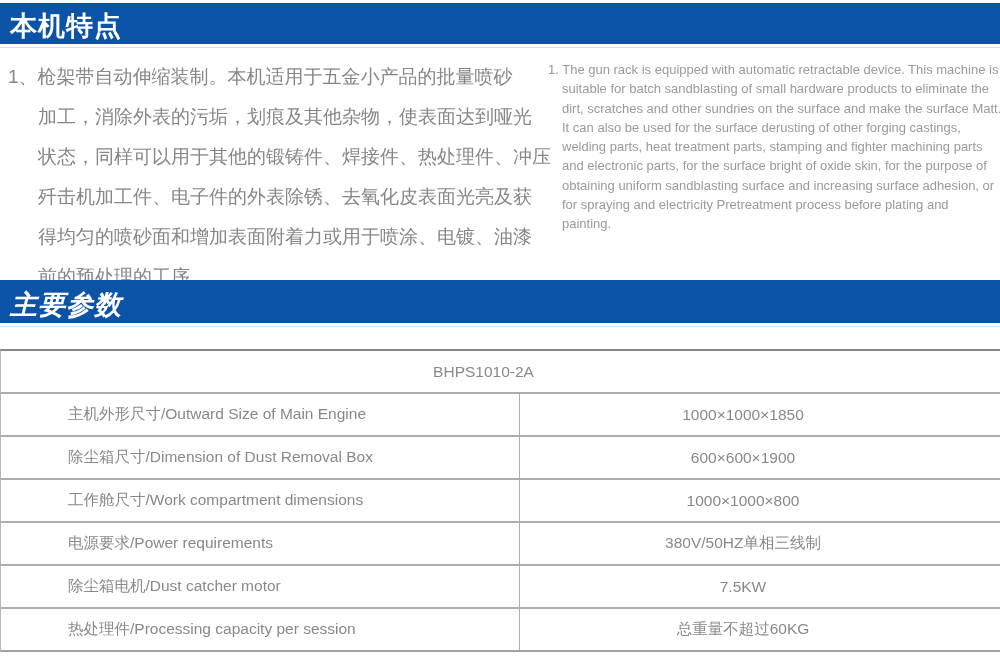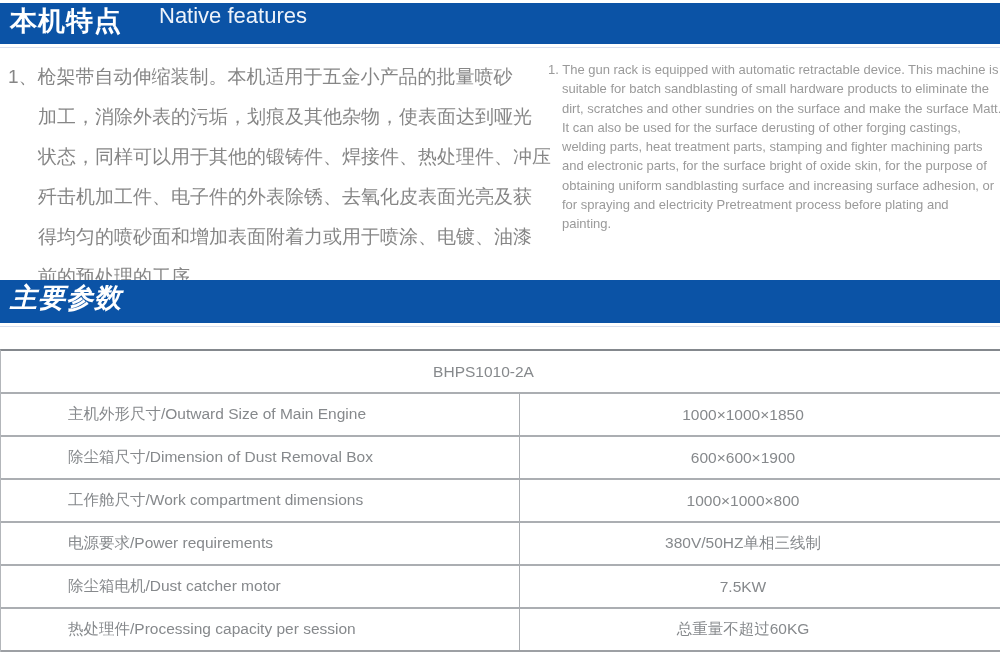--- a/index.html
+++ b/index.html
@@ -8,22 +8,22 @@
     position: relative;
     overflow: hidden;
     background: #ffffff;
     font-family: "Liberation Sans", "DejaVu Sans", sans-serif;
   }
   
   .section-bar {
     position: absolute;
     left: 0; width: 1000px; height: 41px;
     background: #0B53A6;
-    display: flex; align-items: flex-start;
-    padding-left: 10px; box-sizing: border-box; gap: 24px;
+    display: flex; align-items: flex-end;
+    padding-left: 10px; box-sizing: border-box;
   }
   .bar-features { top: 3px; }
   .bar-params   { top: 280px; height: 43px; font-style: italic; }
   .bar-title-zh {
     color: #ffffff; font-size: 27px; font-weight: 700;
     letter-spacing: 1px; white-space: nowrap;
   }
   .bar-title-en {
     color: #eef3fa; font-size: 22px; font-weight: 400;
     margin-left: 13px; white-space: nowrap;
@@ -77,21 +77,20 @@
     white-space: nowrap;
   }
 </style>
 </head>
 <body>
 
 <div>
 
   <header class="section-bar bar-features">
     <span class="bar-title-zh">本机特点</span>
-    <span class="bar-title-en">Native features</span>
   </header>
   <div class="bar-underline u-features"></div>
 
   <div class="para-zh">1、枪架带自动伸缩装制。本机适用于五金小产品的批量喷砂
 加工，消除外表的污垢，划痕及其他杂物，使表面达到哑光
 状态，同样可以用于其他的锻铸件、焊接件、热处理件、冲压
 歼击机加工件、电子件的外表除锈、去氧化皮表面光亮及获
 得均匀的喷砂面和增加表面附着力或用于喷涂、电镀、油漆
 前的预处理的工序。</div>
   <div class="para-en">1. The gun rack is equipped with automatic retractable device. This machine is

